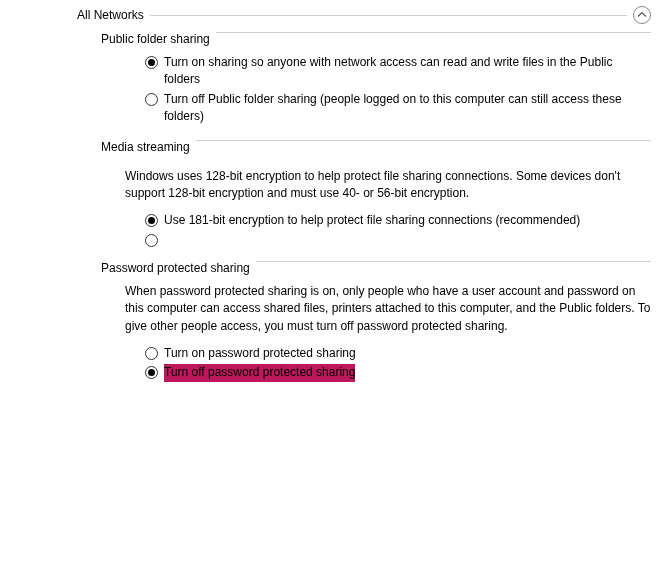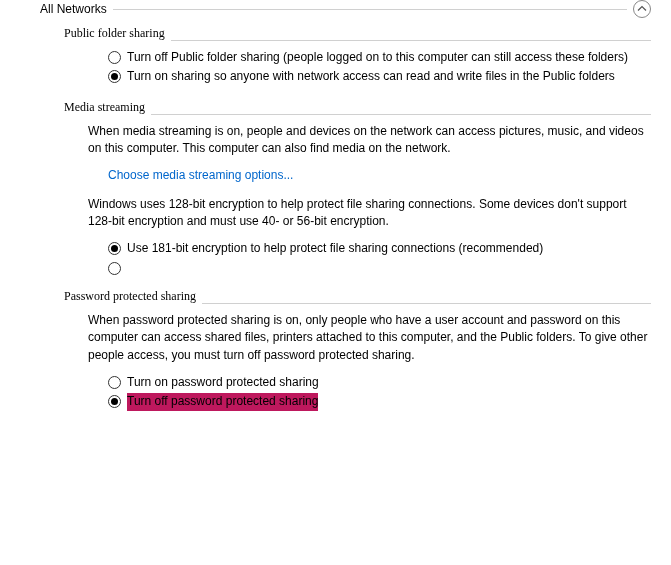--- a/index.html
+++ b/index.html
@@ -5,21 +5,22 @@
   * { box-sizing: border-box; margin: 0; padding: 0; }
   body {
     font-family: "Segoe UI", Tahoma, sans-serif;
     font-size: 12px;
     color: #000;
     background: #fff;
     width: 671px;
     padding: 0;
   }
   .page {
-    padding: 0 20px 20px 40px;
+    padding: 6px 20px 20px 40px;
+    margin-left: 37px;
   }
   .category-header {
     display: flex;
     align-items: center;
     margin-bottom: 8px;
   }
   .category-header .title {
     font-size: 12px;
     color: #000;
     white-space: nowrap;
@@ -42,23 +43,22 @@
     background: #fff;
     cursor: pointer;
   }
   .collapse-btn svg { display: block; }
   .section {
     margin-left: 24px;
     margin-bottom: 14px;
   }
   .section-header {
     display: flex;
-    align-items: flex-end;
+    align-items: flex-start;
     margin-bottom: 8px;
-    font-family: Liberation Serif, serif;
   }
   .section-header .title {
     font-size: 12px;
     white-space: nowrap;
     padding-right: 6px;
   }
   .section-header .rule {
     flex: 1;
     height: 1px;
     background: #d0d0d0;
@@ -130,39 +130,35 @@
   </div>
 
   <div class="section">
     <div class="section-header">
       <span class="title">Public folder sharing</span>
       <span class="rule"></span>
     </div>
     <div class="section-body">
       <div class="options">
         <div class="radio-row">
+          <span class="radio selected"></span>
+          <span class="radio-label">Turn on sharing so anyone with network access can read and write files in the Public folders</span>
+        </div>
+        <div class="radio-row">
           <span class="radio"></span>
           <span class="radio-label">Turn off Public folder sharing (people logged on to this computer can still access these folders)</span>
-        </div>
-        <div class="radio-row">
-          <span class="radio selected"></span>
-          <span class="radio-label">Turn on sharing so anyone with network access can read and write files in the Public folders</span>
         </div>
       </div>
     </div>
   </div>
 
   <div class="section">
     <div class="section-header">
       <span class="title">Media streaming</span>
       <span class="rule"></span>
-    </div>
-    <div class="section-body">
-      <p class="desc">When media streaming is on, people and devices on the network can access pictures, music, and videos on this computer. This computer can also find media on the network.</p>
-      <span class="link">Choose media streaming options...</span>
     </div>
   </div>
 
   <div class="section">
     <div class="section-body">
       <p class="desc">Windows uses 128-bit encryption to help protect file sharing connections. Some devices don't support 128-bit encryption and must use 40- or 56-bit encryption.</p>
       <div class="options">
         <div class="radio-row">
           <span class="radio selected"></span>
           <span class="radio-label">Use 181-bit encryption to help protect file sharing connections (recommended)</span>

